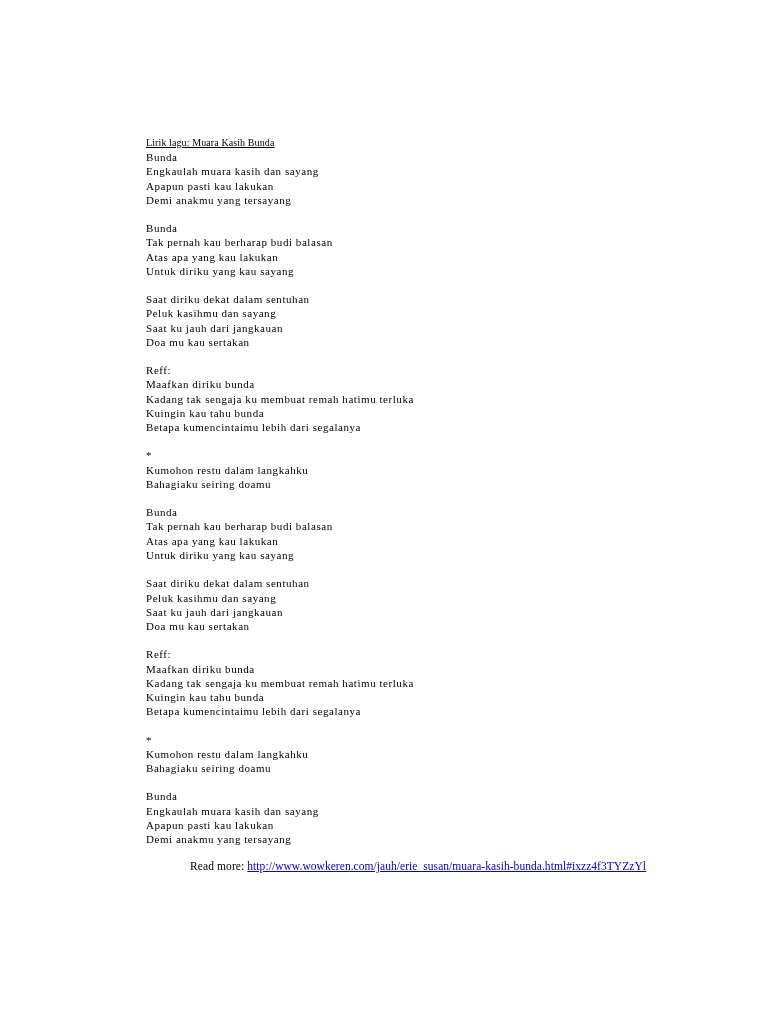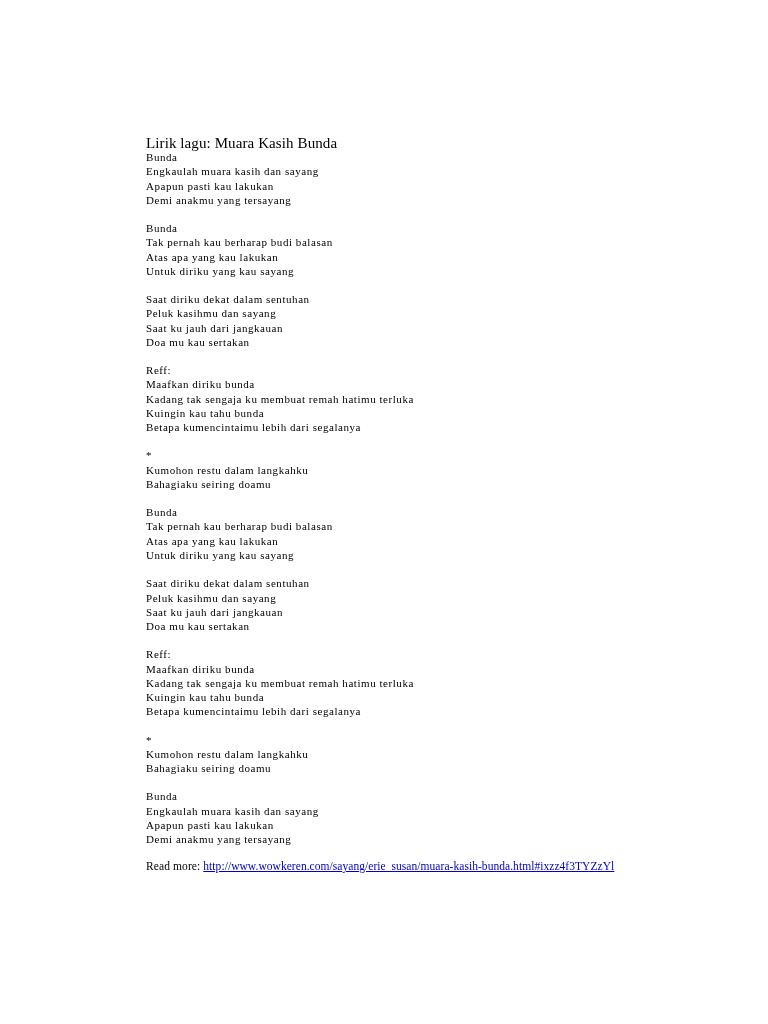--- a/index.html
+++ b/index.html
@@ -20,22 +20,23 @@
     height: 1024px;
     background: #ffffff;
   }
   .doc-body {
     position: absolute;
     left: 146px;
     top: 136px;
     width: 540px;
   }
   .title-line {
-    font-size: 15px;
+    font-size: 10px;
     line-height: 14.2px;
+    text-decoration: underline;
     letter-spacing: 0.1px;
     white-space: pre;
   }
   .lyric-line {
     font-size: 11px;
     line-height: 14.2px;
     letter-spacing: 0.55px;
     white-space: pre;
     min-height: 14.2px;
   }
@@ -45,20 +46,21 @@
     font-size: 11.5px;
   }
   .readmore {
     margin-top: 13px;
     font-size: 11.5px;
     line-height: 14.2px;
     white-space: nowrap;
   }
   .readmore .label {
     letter-spacing: 0.1px;
+    margin-left: 44px;
   }
   .readmore a {
     color: #0000cc;
     text-decoration: underline;
     letter-spacing: 0.05px;
   }
 </style>
 </head>
 <body>
 
@@ -110,16 +112,16 @@
         <div class="lyric-line">*</div>
         <div class="lyric-line">Kumohon restu dalam langkahku</div>
         <div class="lyric-line">Bahagiaku seiring doamu</div>
         <div class="blank-line">&nbsp;</div>
         <div class="lyric-line">Bunda</div>
         <div class="lyric-line">Engkaulah muara kasih dan sayang</div>
         <div class="lyric-line">Apapun pasti kau lakukan</div>
         <div class="lyric-line">Demi anakmu yang tersayang</div>
       </div>
     <div class="readmore">
-      <span class="label">Read more: </span><a href="#" style="color: rgb(0, 0, 204);">http://www.wowkeren.com/sayang/erie_susan/muara-kasih-bunda.html#ixzz4f3TYZzYl</a>
+      <span class="label">Read more: </span><a href="#" style="color: rgb(0, 0, 204);">http://www.wowkeren.com/jauh/erie_susan/muara-kasih-bunda.html#ixzz4f3TYZzYl</a>
     </div>
   </div>
 </div>
 
 </body></html>

